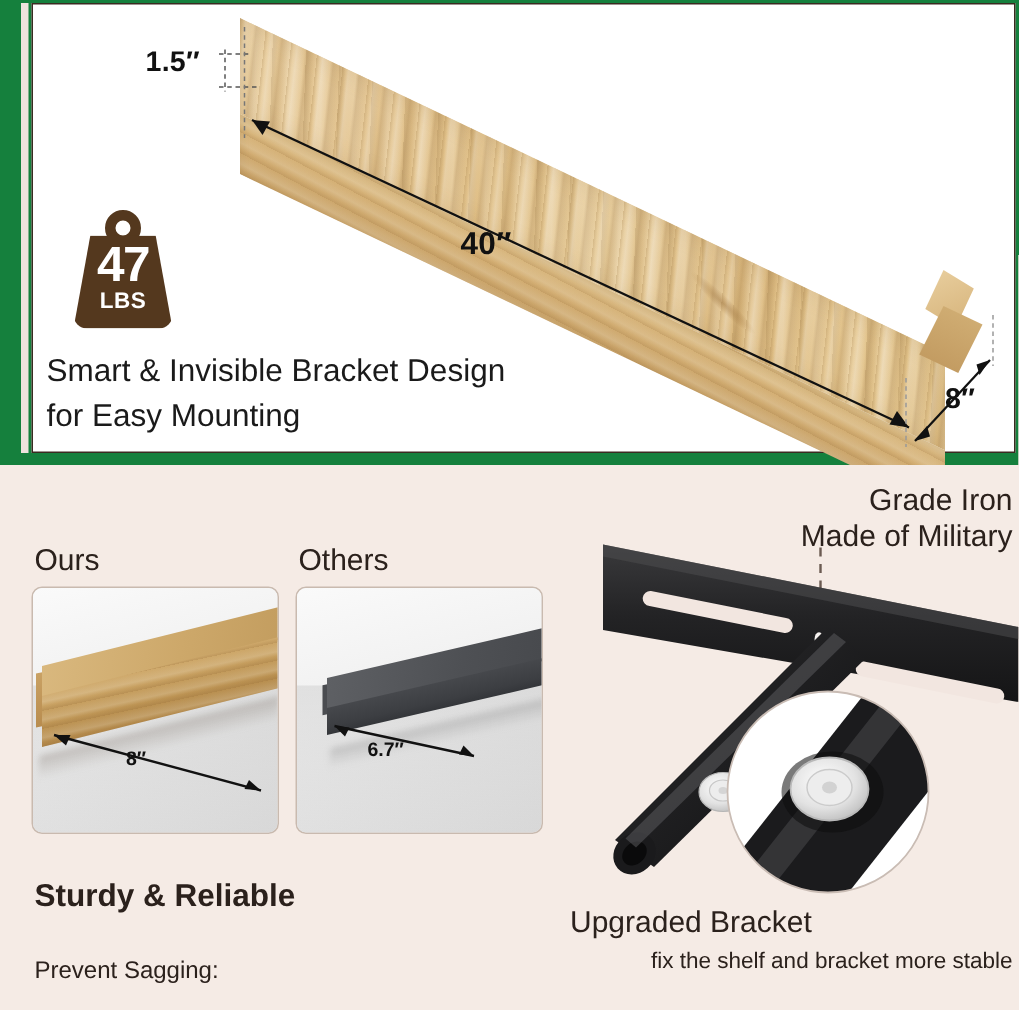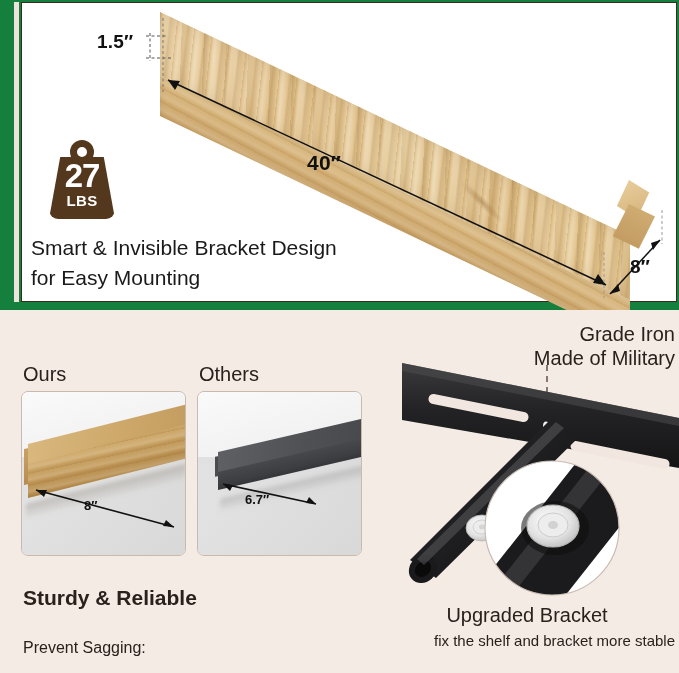--- a/index.html
+++ b/index.html
@@ -220,21 +220,21 @@
   .mil-text{
     position:absolute;left:430px;top:322px;width:245px;
     text-align:right;font-size:20px;line-height:1.2;color:#2B211C;font-weight:500;
   }
   .mil-text span{display:block;}
 
   .bracket-svg{position:absolute;left:340px;top:310px;width:339px;height:363px;overflow:visible;}
 
   .upg-head{
     position:absolute;left:380px;top:604px;width:294px;
-    text-align:center;font-size:20px;color:#2B211C;font-weight:500;
+    text-align:left;font-size:20px;color:#2B211C;font-weight:500;
   }
   .upg-sub{
     position:absolute;left:350px;top:632px;width:325px;
     text-align:right;font-size:15px;color:#2B211C;
   }
 </style>
 </head>
 <body>
 
 <div class="page">
@@ -270,21 +270,21 @@
       <line x1="662" y1="210" x2="662" y2="244" stroke="#999" stroke-width="1" stroke-dasharray="3,2.5"></line>
     </svg>
 
     <div class="dim-text lbl-15">1.5″</div>
     <div class="dim-text lbl-40">40″</div>
     <div class="dim-text lbl-8">8″</div>
 
     <div class="weight-badge">
       <div class="wb-ring"></div>
       <div class="wb-body"></div>
-      <div class="wb-num">27</div>
+      <div class="wb-num">47</div>
       <div class="wb-unit">LBS</div>
     </div>
 
     <div class="top-headline">
       <span>Smart &amp; Invisible Bracket Design</span>
       <span>for Easy Mounting</span>
     </div>
   </div>
 
   <div class="bottom"></div>

